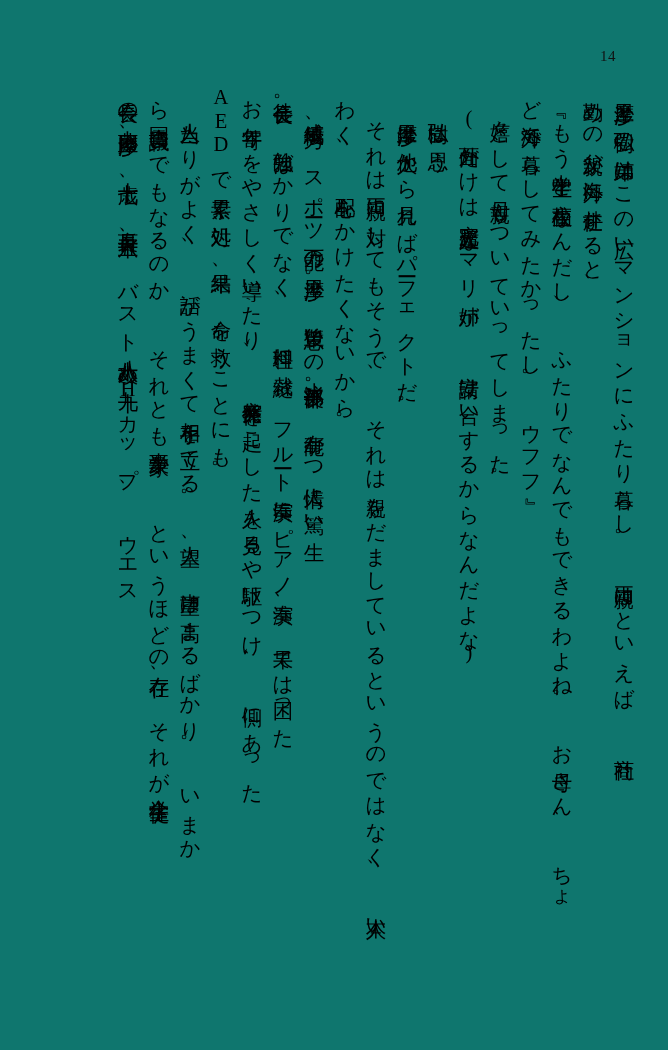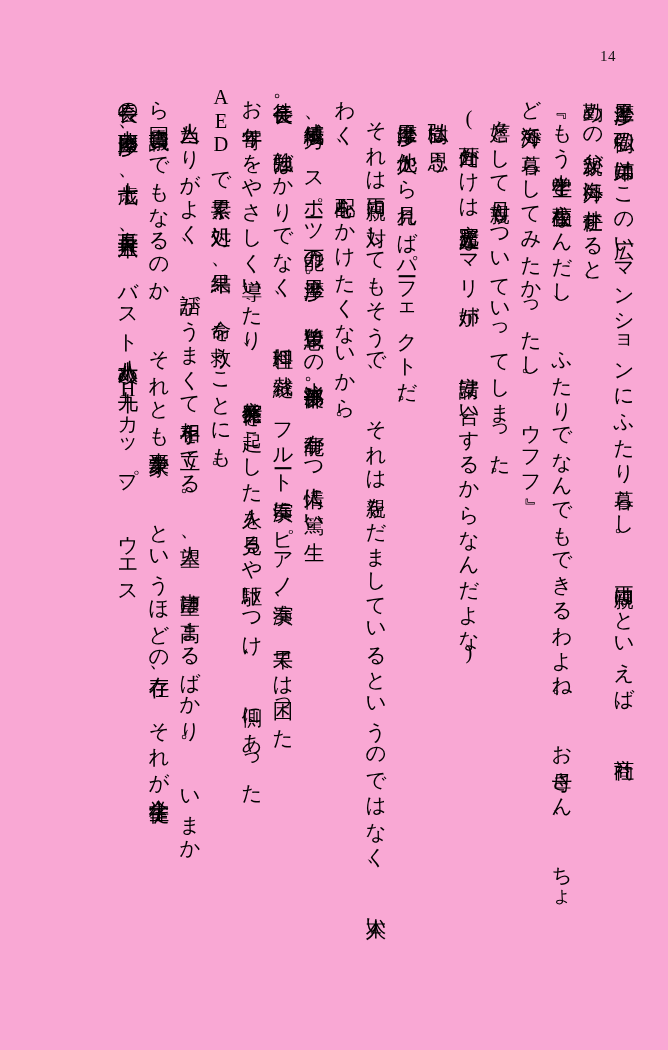--- a/index.html
+++ b/index.html
@@ -11,21 +11,21 @@
     width: 668px;
     height: 1050px;
     overflow: hidden;
     font-family: "Liberation Serif", "DejaVu Serif", serif;
     color: #000000;
   }
   .page {
     position: relative;
     width: 668px;
     height: 1050px;
-    background: #f9a8d4;
+    background: #0f766e;
     box-sizing: border-box;
   }
   .page-number {
     position: absolute;
     top: 48px;
     right: 52px;
     font-size: 15px;
     letter-spacing: 0.5px;
     color: #111;
     font-family: "Liberation Serif", "DejaVu Serif", serif;

